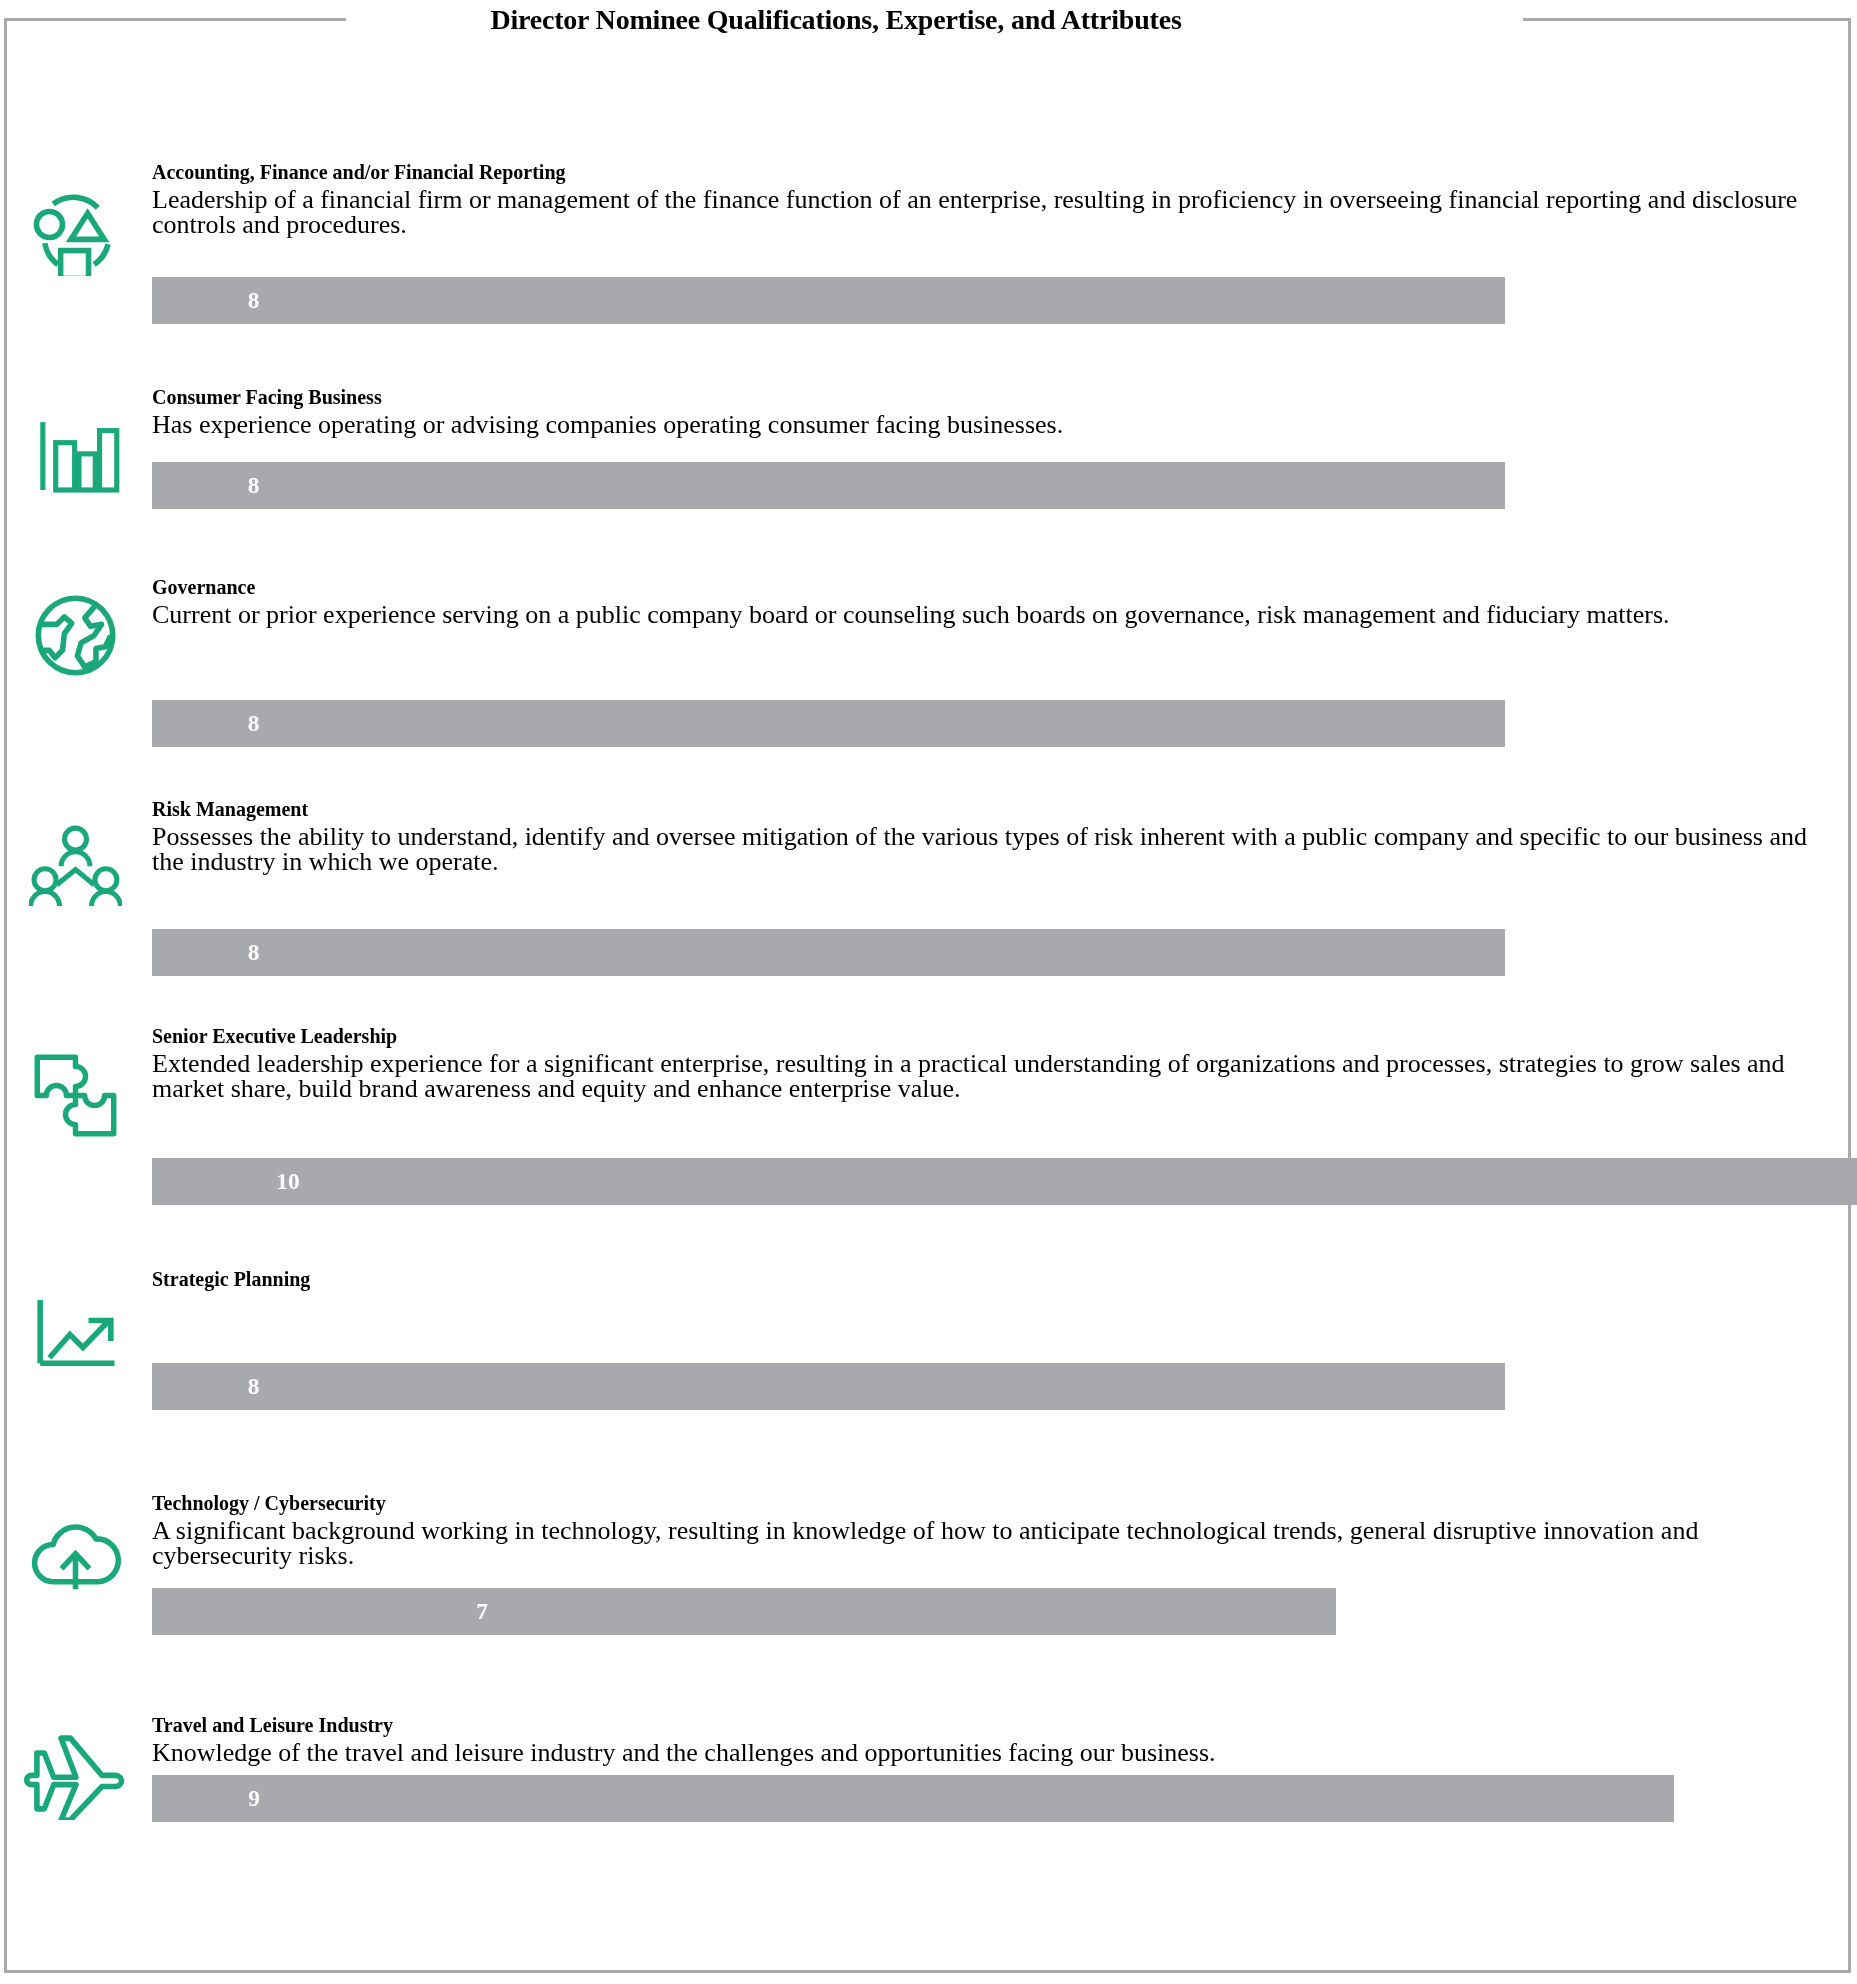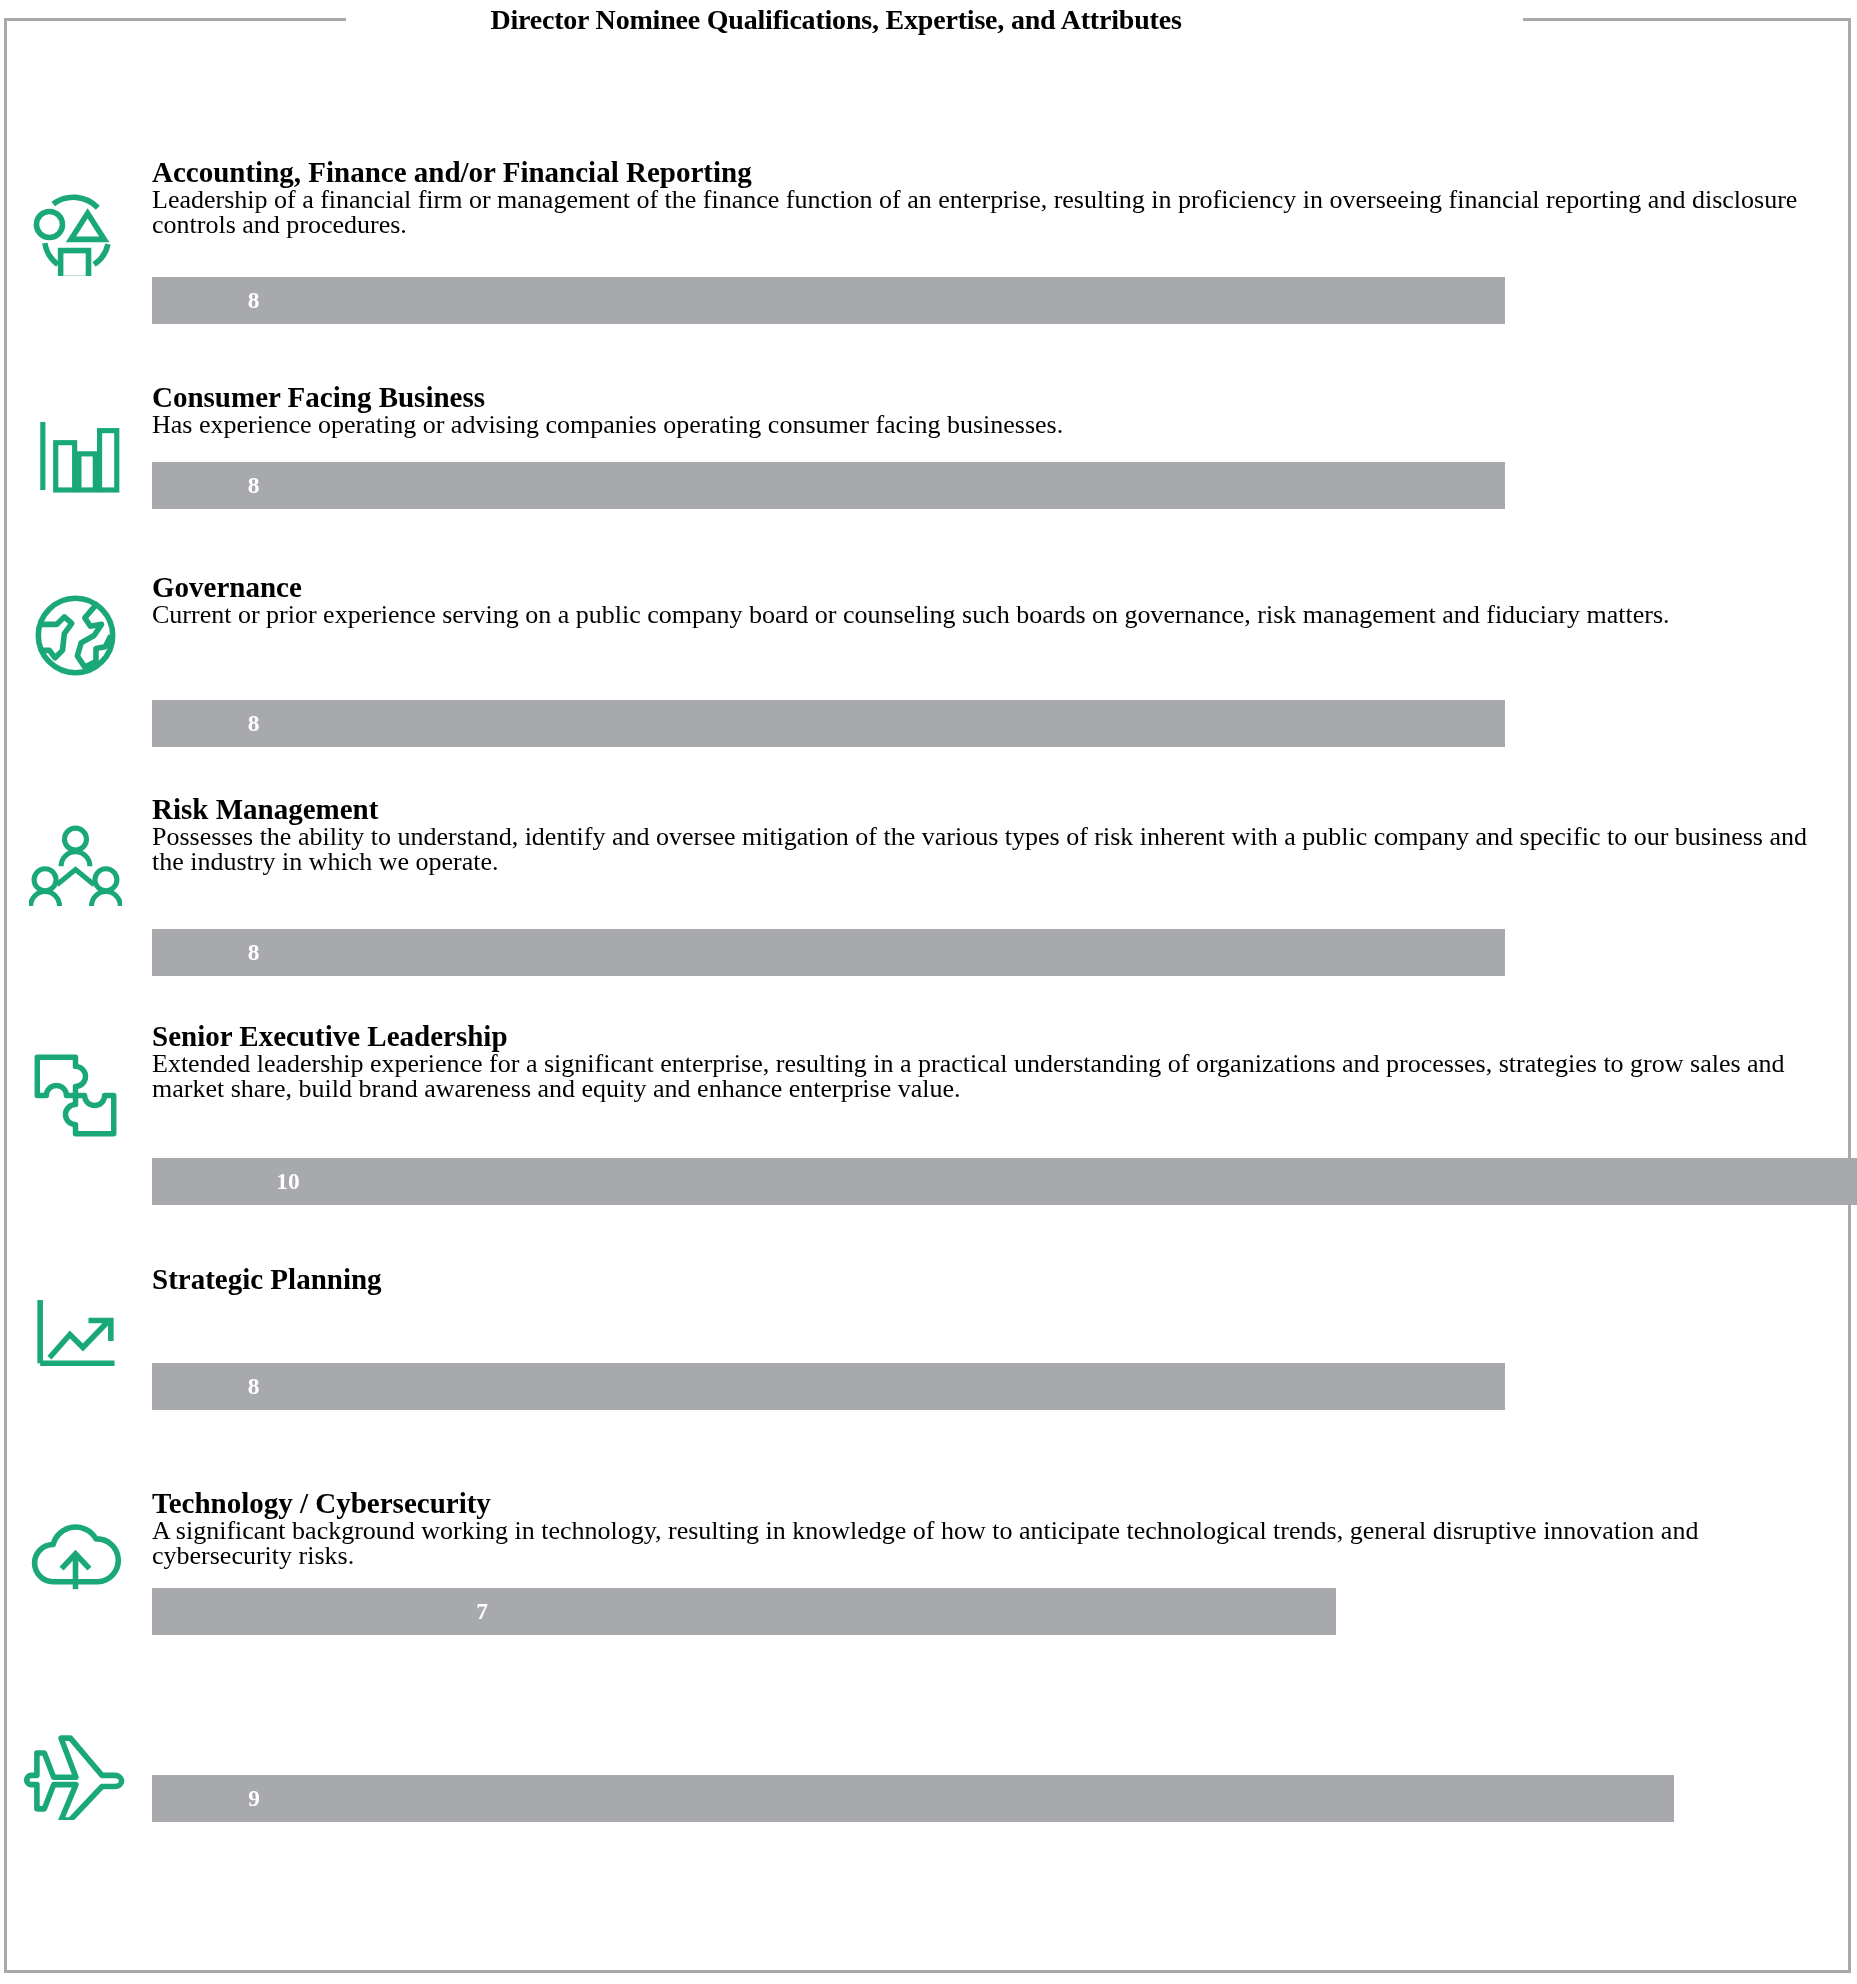--- a/index.html
+++ b/index.html
@@ -53,21 +53,21 @@
     align-items:center;
     justify-content:center;
   }
   .icon-cell svg{display:block;}
   .text-cell{
     position:absolute;
     left:152px;
     width:1663px;
   }
   .row-title{
-    font-size:29px;
+    font-size:20px;
     font-weight:bold;
     line-height:26px;
     margin:0 0 1.9px 0;
     white-space:nowrap;
   }
   .row-desc{
     font-size:26px;
     line-height:25px;
     margin:0;
     font-weight:normal;
@@ -239,19 +239,23 @@
       </div>
     </div>
     <div class="icon-cell" style="top: 1724px; height: 98px;">
       <span>
     <svg width="107" height="93" viewBox="0 0 115 100">
       <path d="M10 62 A5 5 0 0 1 10 52 L16 52 L16 28 L24 28 L34 54 L58 54 L42 12 L52 12 L86 52
                L100 52 A7 6 0 0 1 100 64 L86 64 L52 100 L42 100 L58 62 L34 62 L24 88 L16 88 L16 62 Z" fill="none" stroke="#1aa87a" stroke-width="6" stroke-linejoin="round"></path>
     </svg>
       </span>
     </div>
+    <div class="text-cell" style="top: 1712px;">
+      <div class="row-title">Travel and Leisure Industry</div>
+      <div class="row-desc">Knowledge of the travel and leisure industry and the challenges and opportunities facing our business.</div>
+    </div>
     <div class="bar-wrap" style="top: 1775px;">
       <div class="bar w9" style="width: 1522px;">
         <span class="bar-value">9</span>
       </div>
     </div>
   </div>
 
 
 </body></html>

